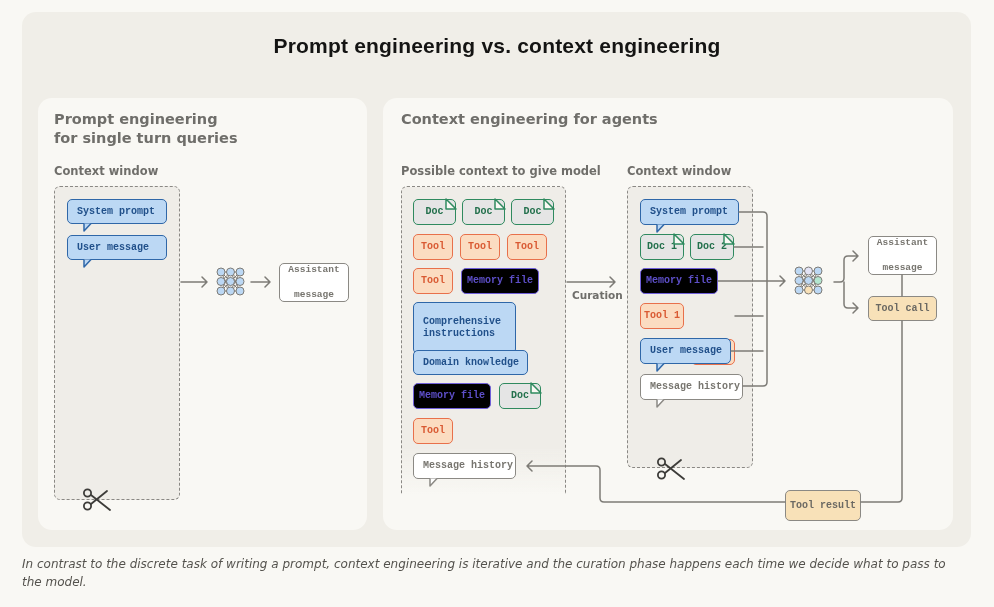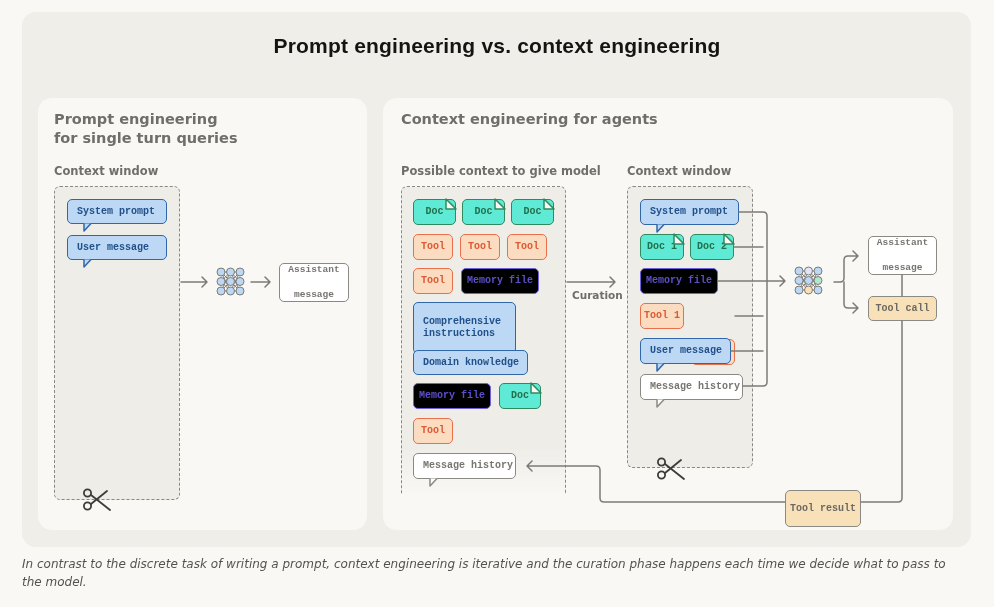--- a/index.html
+++ b/index.html
@@ -15,21 +15,21 @@
 
   .h2 { position: absolute; font-family: "DejaVu Sans", sans-serif; font-weight: bold; font-size: 14.5px; color: #6f6e6a; line-height: 19px; }
   .h3 { position: absolute; font-family: "DejaVu Sans", sans-serif; font-weight: bold; font-size: 11.5px; color: #6f6e6a; }
 
   .win { position: absolute; border: 1.5px dashed #8a8884; border-radius: 6px; background: #efede8; }
   .win.fade { border-bottom: none; border-radius: 6px 6px 0 0; background: linear-gradient(to bottom, #efede8 85%, rgba(239,237,232,0)); }
 
   .chip { position: absolute; display: flex; align-items: center; justify-content: center; border-radius: 5px; border: 1.5px solid; font-family: Liberation Mono, monospace; font-weight: bold; font-size: 10px; line-height: 12px; white-space: nowrap; }
   .chip.left { justify-content: flex-start; padding-left: 9px; }
   .c-blue { background: #bcd8f4; border-color: #2f67a8; color: #21508a; }
-  .c-green { background: #5eead4; border-color: #2f8a5f; color: #23704c; }
+  .c-green { background: #e5e5e5; border-color: #2f8a5f; color: #23704c; }
   .c-orange { background: #fbdcc1; border-color: #e8704b; color: #d95a33; }
   .c-purple { background: #000000; border-color: #7060d9; color: #5d4fc9; }
   .c-white { background: #ffffff; border-color: #8b8984; color: #77756f; justify-content: space-between; }
   .c-tan { background: #f8e1b8; border-color: #8b8984; color: #6b6963; }
 
   .caption { position: absolute; left: 22px; top: 555px; width: 940px; font-family: "DejaVu Sans", sans-serif; font-style: italic; font-size: 12px; line-height: 18px; color: #55534e; }
 
   svg.overlay { position: absolute; left: 0; top: 0; width: 994px; height: 607px; pointer-events: none; }
 </style>
 </head>
@@ -143,21 +143,21 @@
     <span>Message history</span>
   </div>
 
 <div class="chip c-white" style="left:868px; top:236px; width:69px; height:39px; flex-direction:column; font-size:9.5px;">
   <span>Assistant</span>
   <span>message</span>
 </div>
 <div class="chip c-tan" style="left:868px; top:296px; width:69px; height:25px;">
     <span>Tool call</span>
   </div>
-<div class="chip c-tan" style="left:785px; top:490px; width:76px; height:37px;">
+<div class="chip c-tan" style="left:785px; top:490px; width:76px; height:31px;">
     <span>Tool result</span>
   </div>
 
 <svg class="overlay" viewBox="0 0 994 607">
   <defs>
     <g id="tail-blue">
         <path d="M0,0 L0,7 L7,0 Z" fill="#bcd8f4" stroke="#2f67a8" stroke-width="1.5" stroke-linejoin="round"></path>
       </g>
   </defs>
 

